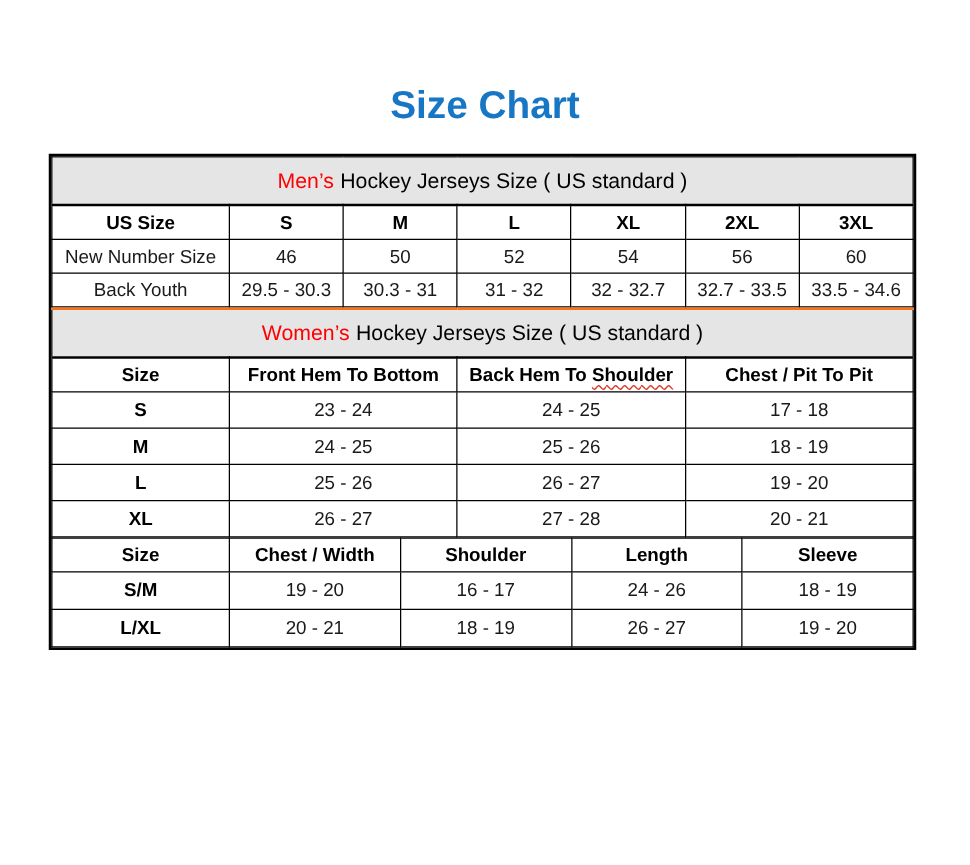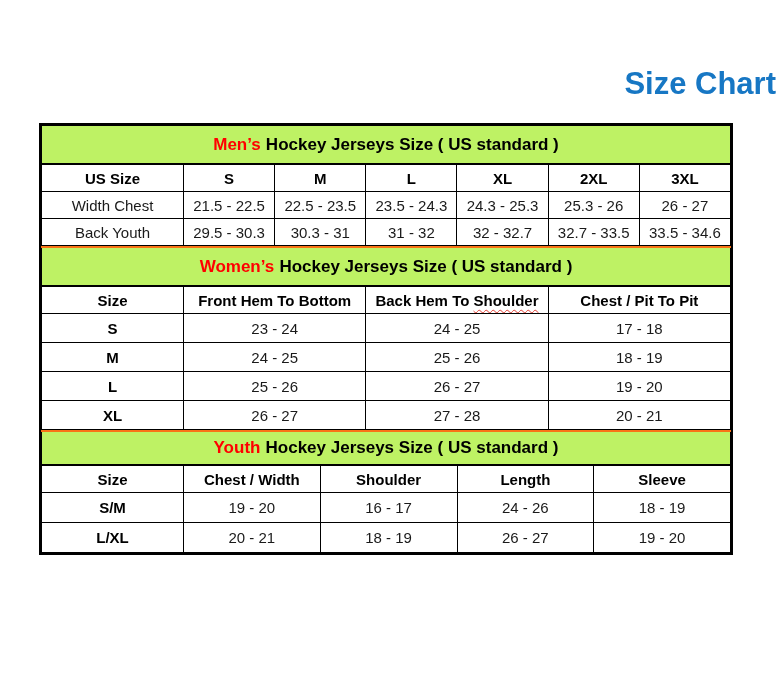--- a/index.html
+++ b/index.html
@@ -13,21 +13,21 @@
   }
   .page {
     width: 776px;
     height: 692px;
     position: relative;
   }
   h1.title {
     margin: 0;
     padding-top: 66px;
     padding-bottom: 21px;
-    text-align: right;
+    text-align: center;
     font-size: 31px;
     line-height: 36px;
     font-weight: bold;
     color: #1777c4;
   }
   .frame {
     width: 694px;
     margin-left: 39px;
     border: 2px solid #000000;
     box-sizing: border-box;
@@ -41,23 +41,23 @@
   td, th {
     border: 1px solid #000000;
     text-align: center;
     vertical-align: middle;
     padding: 0 2px;
     font-size: 15px;
     overflow: hidden;
     white-space: nowrap;
   }
   tr.banner td {
-    background: #bef264;
+    background: #e5e5e5;
     height: 37px;
-    font-weight: bold;
+    font-weight: normal;
     font-size: 17px;
     color: #000000;
     border-bottom: 2px solid #000000;
   }
   .t-women tr.banner td, .t-youth tr.banner td {
     border-top: 2px solid #f97316;
   }
   .t-youth tr.banner td { height: 32px; }
   .banner-hl {
     color: #ff0000;
@@ -110,27 +110,27 @@
       <tr class="head">
         <th>US Size</th>
         <th>S</th>
         <th>M</th>
         <th>L</th>
         <th>XL</th>
         <th>2XL</th>
         <th>3XL</th>
       </tr>
       <tr class="data">
-        <td class="lbl">Width Chest</td>
-        <td>21.5 - 22.5</td>
-        <td>22.5 - 23.5</td>
-        <td>23.5 - 24.3</td>
-        <td>24.3 - 25.3</td>
-        <td>25.3 - 26</td>
-        <td>26 - 27</td>
+        <td class="lbl">New Number Size</td>
+        <td>46</td>
+        <td>50</td>
+        <td>52</td>
+        <td>54</td>
+        <td>56</td>
+        <td>60</td>
       </tr>
       <tr class="data">
         <td class="lbl">Back Youth</td>
         <td>29.5 - 30.3</td>
         <td>30.3 - 31</td>
         <td>31 - 32</td>
         <td>32 - 32.7</td>
         <td>32.7 - 33.5</td>
         <td>33.5 - 34.6</td>
       </tr>
@@ -187,25 +187,20 @@
 
     <table class="t-youth">
       <colgroup>
         <col style="width:142px">
           <col>
           <col>
           <col>
           <col>
       </colgroup>
       <tbody>
-          <tr class="banner">
-        <td colspan="5">
-          <span class="banner-hl">Youth</span><span>Hockey Jerseys Size ( US standard )</span>
-        </td>
-      </tr>
       <tr class="head">
         <th>Size</th>
         <th>Chest / Width</th>
         <th>Shoulder</th>
         <th>Length</th>
         <th>Sleeve</th>
       </tr>
       <tr class="data">
         <td class="size-lbl">S/M</td>
         <td>19 - 20</td>

